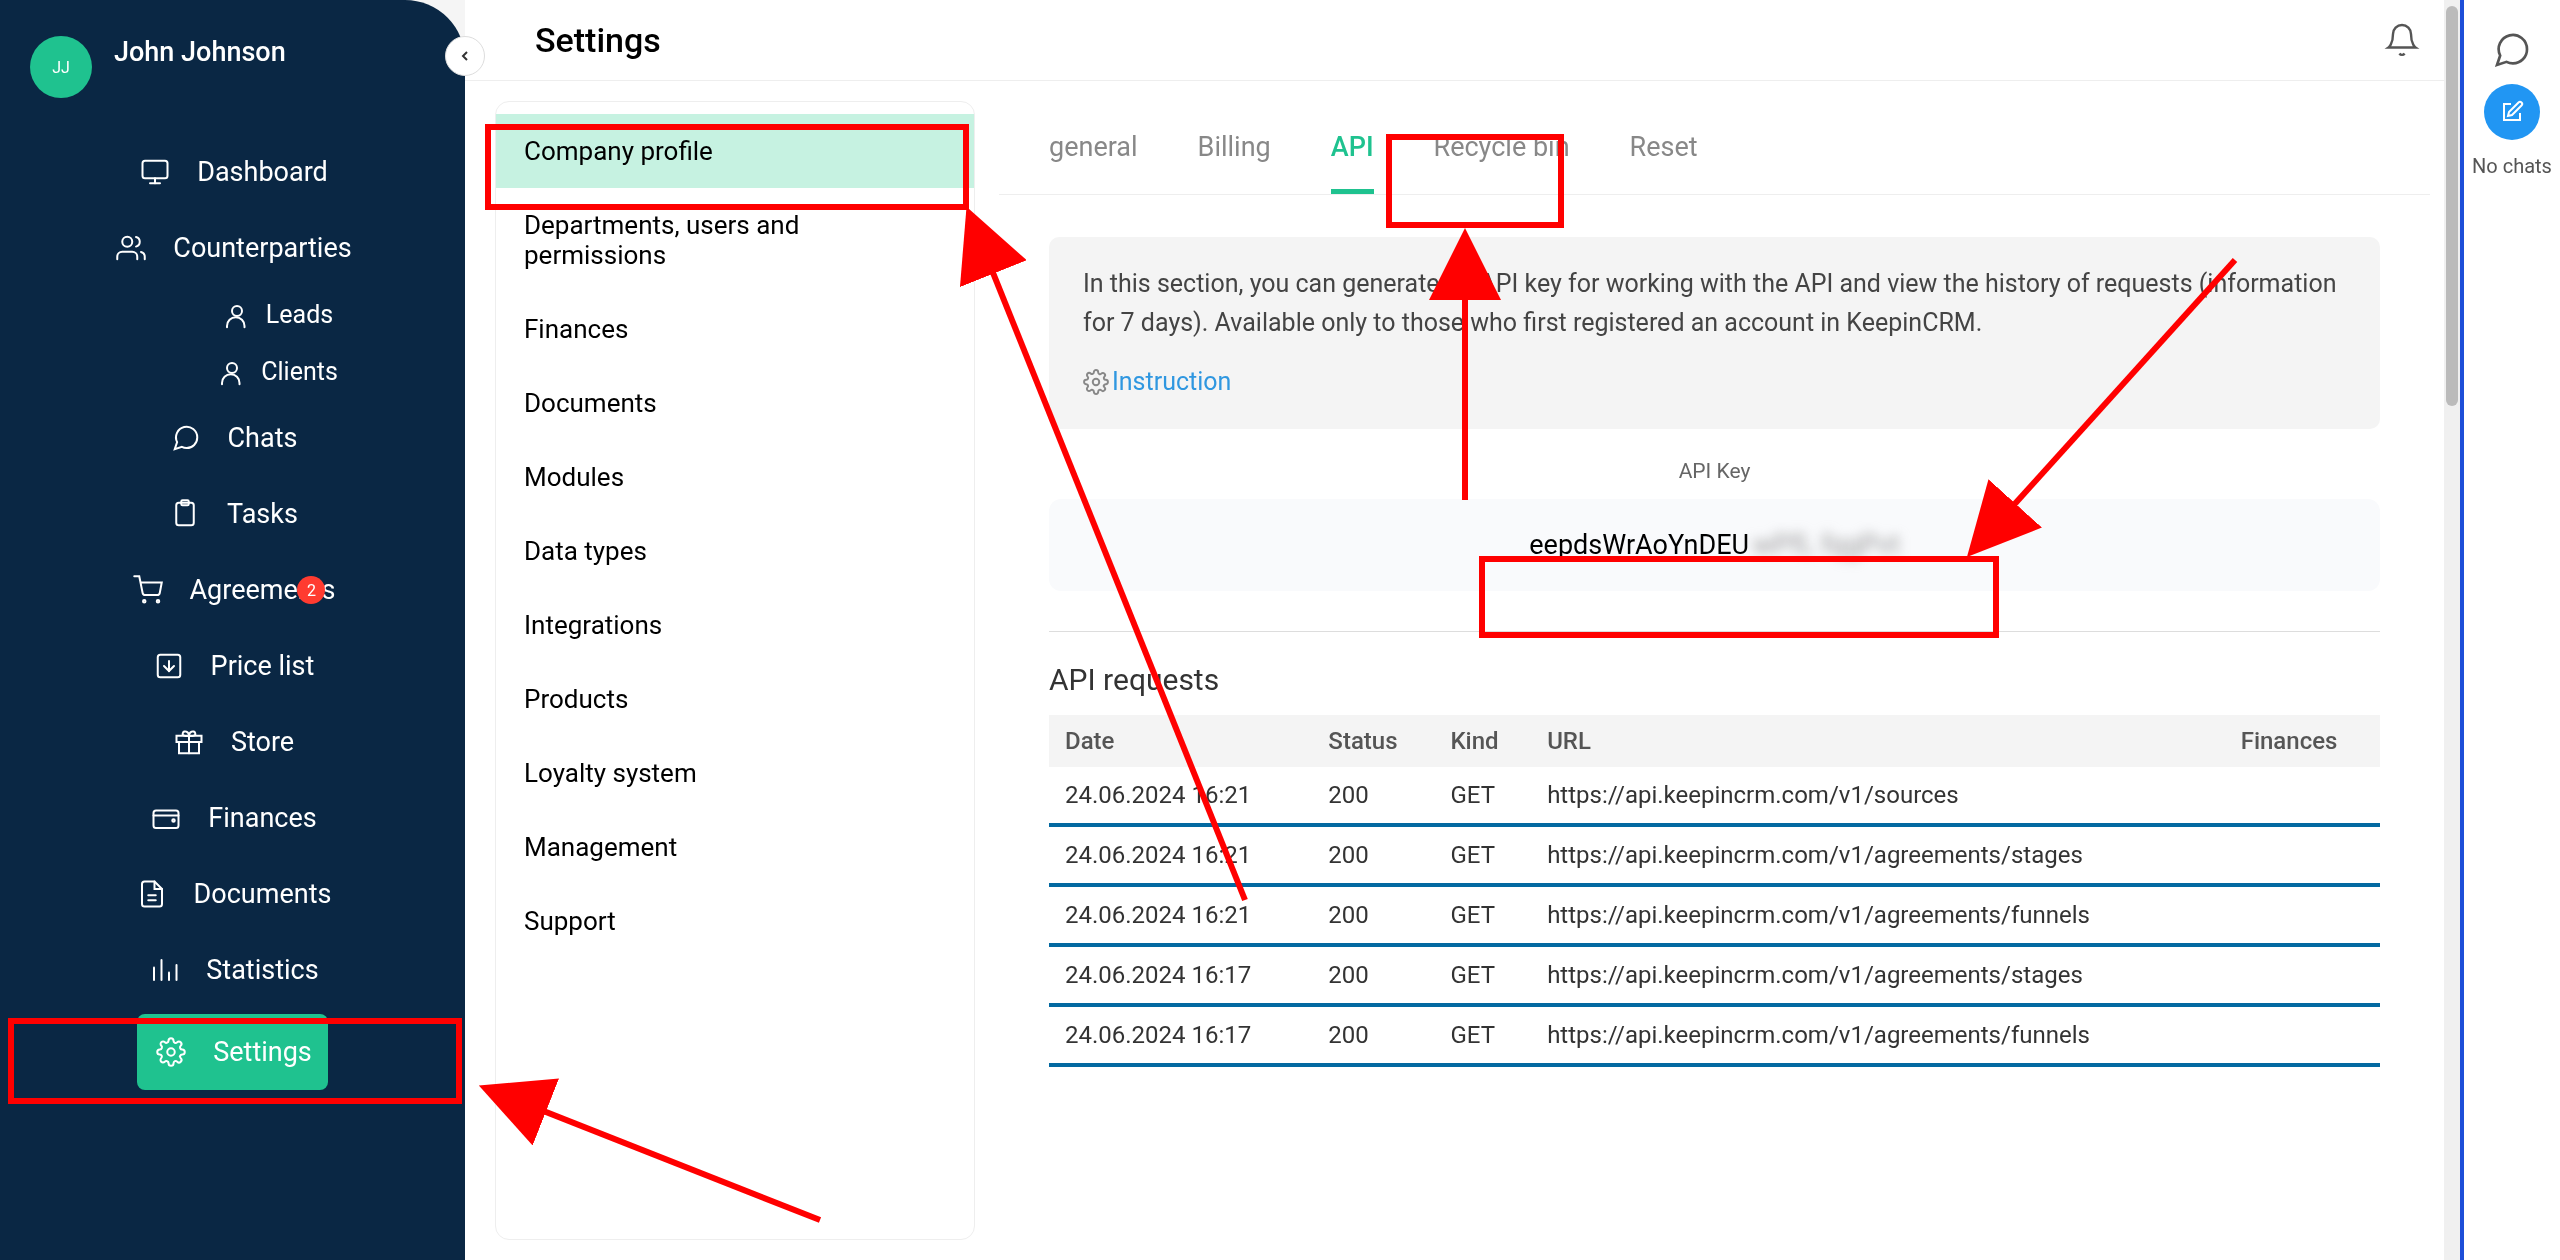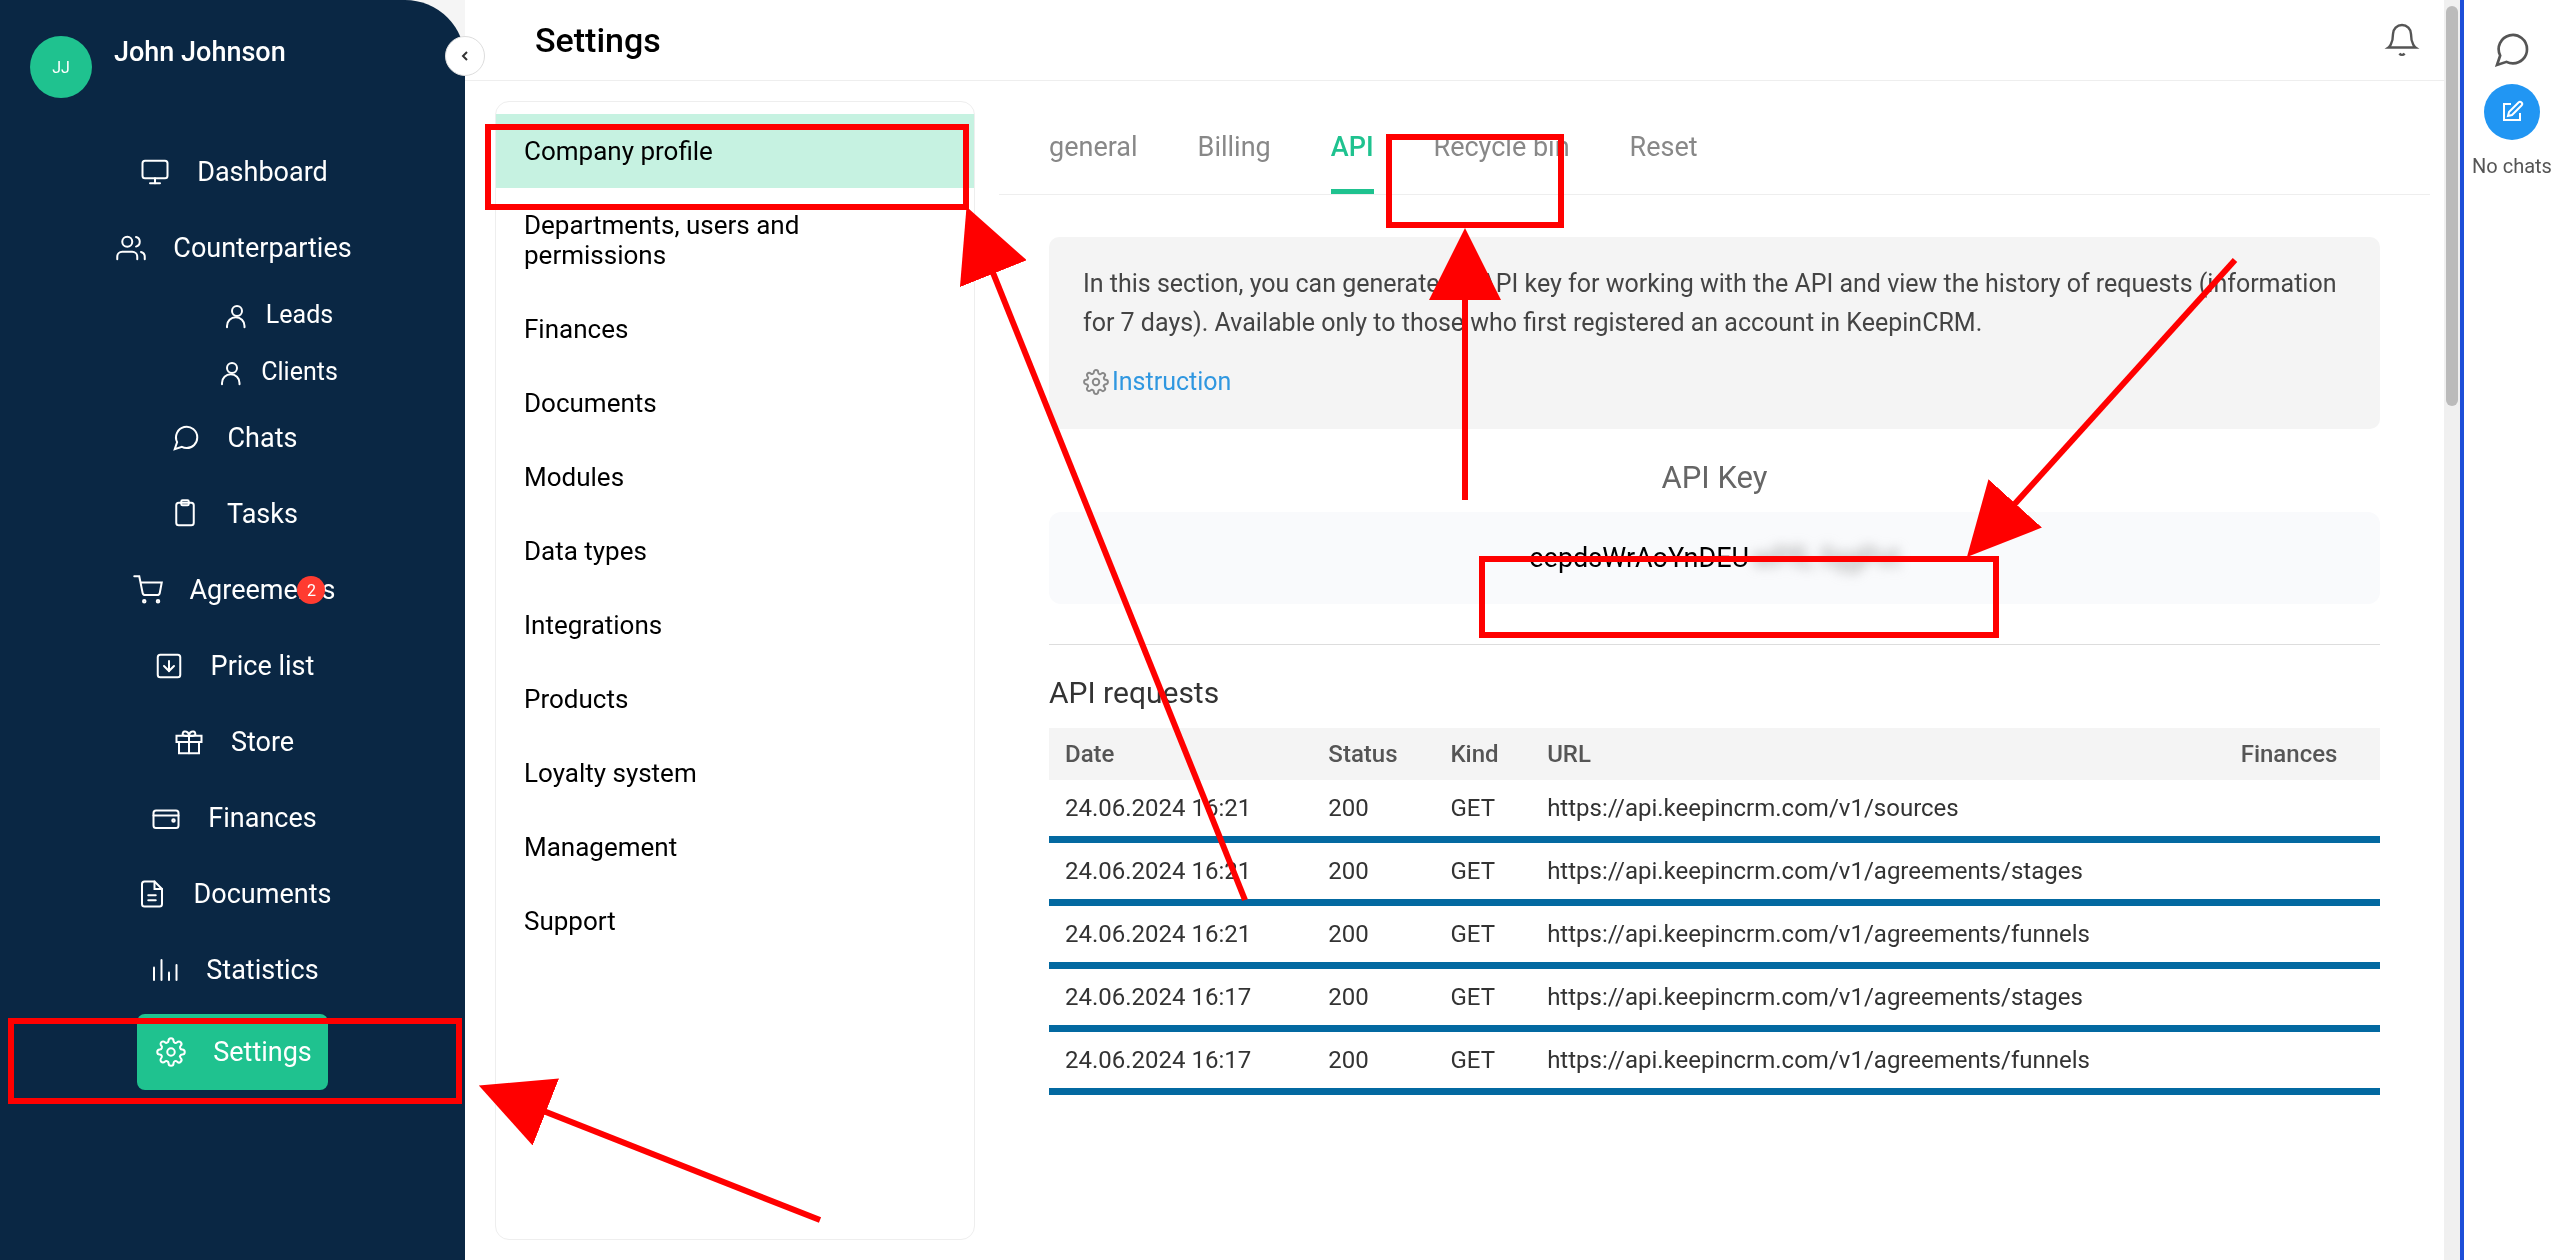--- a/index.html
+++ b/index.html
@@ -35,31 +35,31 @@
 .panel { flex:1; background:#fff; border-radius:14px; display:flex; flex-direction:column; overflow:auto; }
 .tabs { display:flex; gap:60px; padding:30px 50px 0 50px; border-bottom:1px solid #eee; }
 .tab { font-size:27px; color:#888; padding-bottom:26px; cursor:pointer; }
 .tab.active { color:#1fc28f; border-bottom:5px solid #1fc28f; font-weight:500; }
 
 .info-box { margin:42px 50px 0 50px; background:#f4f4f4; border-radius:10px; padding:28px 34px; font-size:25px; color:#444; line-height:1.55; }
 .instruction-link { display:flex; align-items:center; gap:3px; margin-top:20px; color:#2f97e0; font-size:25px; cursor:pointer; }
 .gear-mini { width:26px; height:26px; color:#888; }
 
 .apikey-section { text-align:center; margin:30px 50px 0 50px; }
-.apikey-label { font-size:31px; color:#666; margin-bottom:16px; }
+.apikey-label { font-size:21px; color:#666; margin-bottom:16px; }
 .apikey-box { background:#f9fafc; border-radius:12px; padding:30px; display:flex; align-items:center; justify-content:center; gap:4px; font-size:27px; }
 .apikey-blur { filter:blur(6px); color:#999; }
 
 hr.sep { border:none; border-top:1px solid #ddd; margin:40px 50px 0 50px; }
 
 .requests-section { margin:30px 50px 40px 50px; }
 .requests-title { font-size:30px; margin-bottom:18px; color:#333; }
 table { width:100%; border-collapse:collapse; font-size:24px; }
 thead th { text-align:left; background:#f4f4f4; padding:12px 16px; font-weight:500; color:#555; }
-tbody td { padding:14px 16px; border-bottom:7px solid #0369a1; color:#333; }
+tbody td { padding:14px 16px; border-bottom:4px solid #0369a1; color:#333; }
 
 
 .rightrail { width:100px; background:#fff; border-left:4px solid #1d4ed8; display:flex; flex-direction:column; align-items:center; padding-top:30px; gap:14px; }
 .rr-chat-icon { width:40px; height:40px; color:#444; }
 .edit-fab { width:56px; height:56px; border-radius:50%; background:#2196f3; display:flex; align-items:center; justify-content:center; color:#fff; cursor:pointer; }
 .rr-text { font-size:20px; color:#555; white-space:nowrap; }
 
 
 .anno-box { position:absolute; border:6px solid #ff0000; pointer-events:none; }
 .arrow-svg { position:absolute; pointer-events:none; overflow:visible; }

